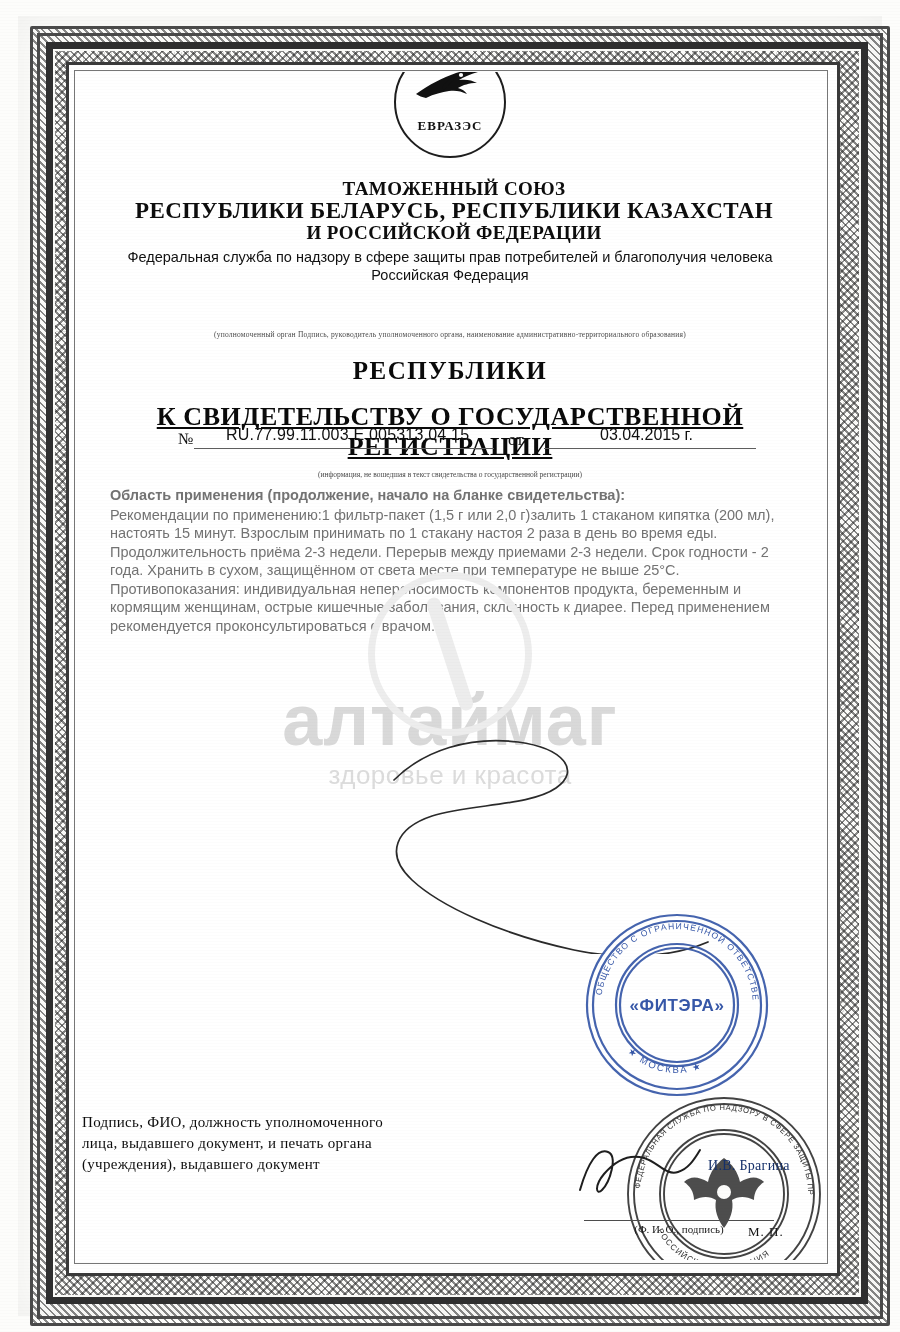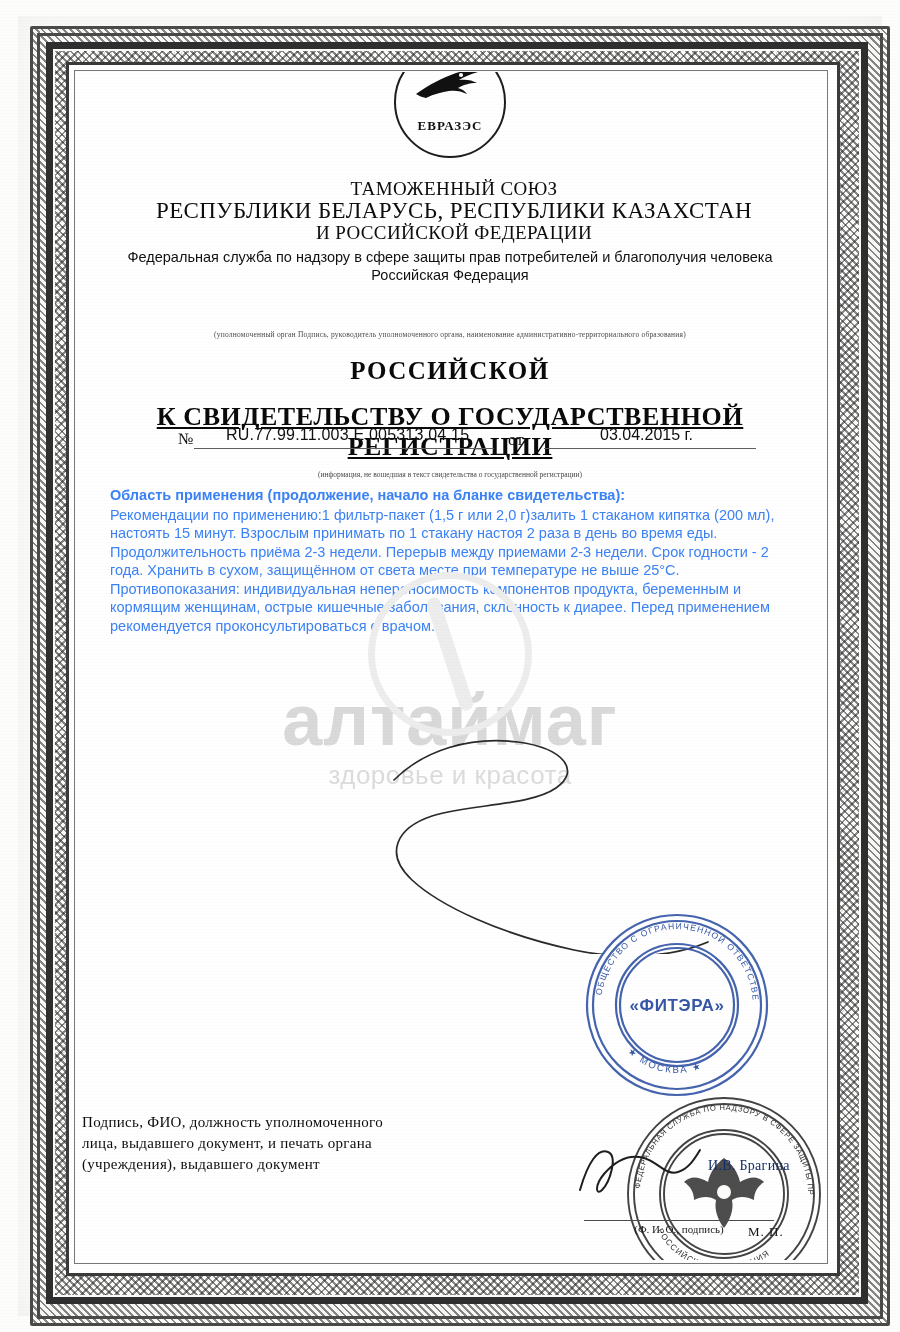--- a/index.html
+++ b/index.html
@@ -123,21 +123,21 @@
   
   .head-block {
     position: absolute;
     top: 106px;
     left: 0; right: 0;
     text-align: center;
     color: #0d0d0d;
   }
   .h-title {
     font-family: "Liberation Serif", serif;
-    font-weight: normal;
+    font-weight: bold;
     font-size: 19px;
     line-height: 22px;
     letter-spacing: .4px;
     padding-left: 8px;
   }
   .h-title.l2 { font-size: 23px; }
   .h-org {
     margin-top: 4px;
     font-family: "Liberation Sans", sans-serif;
     font-size: 14.5px;
@@ -208,21 +208,21 @@
     font-size: 7.5px;
     color: #4a4a4a;
   }
 
   
   .body-block {
     position: absolute;
     top: 414px;
     left: 34px;
     width: 690px;
-    color: #3b82f6;
+    color: #737373;
     font-size: 14.5px;
     line-height: 18.5px;
   }
   .body-block .strong {
     font-weight: bold;
     display: block;
     margin-bottom: 1px;
   }
   .body-block p { margin: 0; }
 
@@ -386,21 +386,21 @@
       <div class="h-title">ТАМОЖЕННЫЙ СОЮЗ</div>
       <div class="h-title l2">РЕСПУБЛИКИ БЕЛАРУСЬ, РЕСПУБЛИКИ КАЗАХСТАН</div>
       <div class="h-title">И РОССИЙСКОЙ ФЕДЕРАЦИИ</div>
       <div class="h-org">Федеральная служба по надзору в сфере защиты прав потребителей и благополучия человека</div>
       <div class="h-org" style="margin-top:0">Российская Федерация</div>
     </div>
 
     <div class="caption-small">(уполномоченный орган Подпись, руководитель уполномоченного органа, наименование административно-территориального образования)</div>
 
     <div class="app-title">
-      <div class="l1">РОССИЙСКОЙ</div>
+      <div class="l1">РЕСПУБЛИКИ</div>
       <div class="l2">К СВИДЕТЕЛЬСТВУ О ГОСУДАРСТВЕННОЙ РЕГИСТРАЦИИ</div>
     </div>
 
     <div class="numline">
       <span class="lbl-no">№</span>
       <span class="val-no">RU.77.99.11.003.Е.005313.04.15</span>
       <span class="rule" style="left:118px; top:24px; width:300px;"></span>
       <span class="lbl-ot">от</span>
       <span class="val-date">03.04.2015 г.</span>
       <span class="rule" style="left:468px; top:24px; width:212px;"></span>

